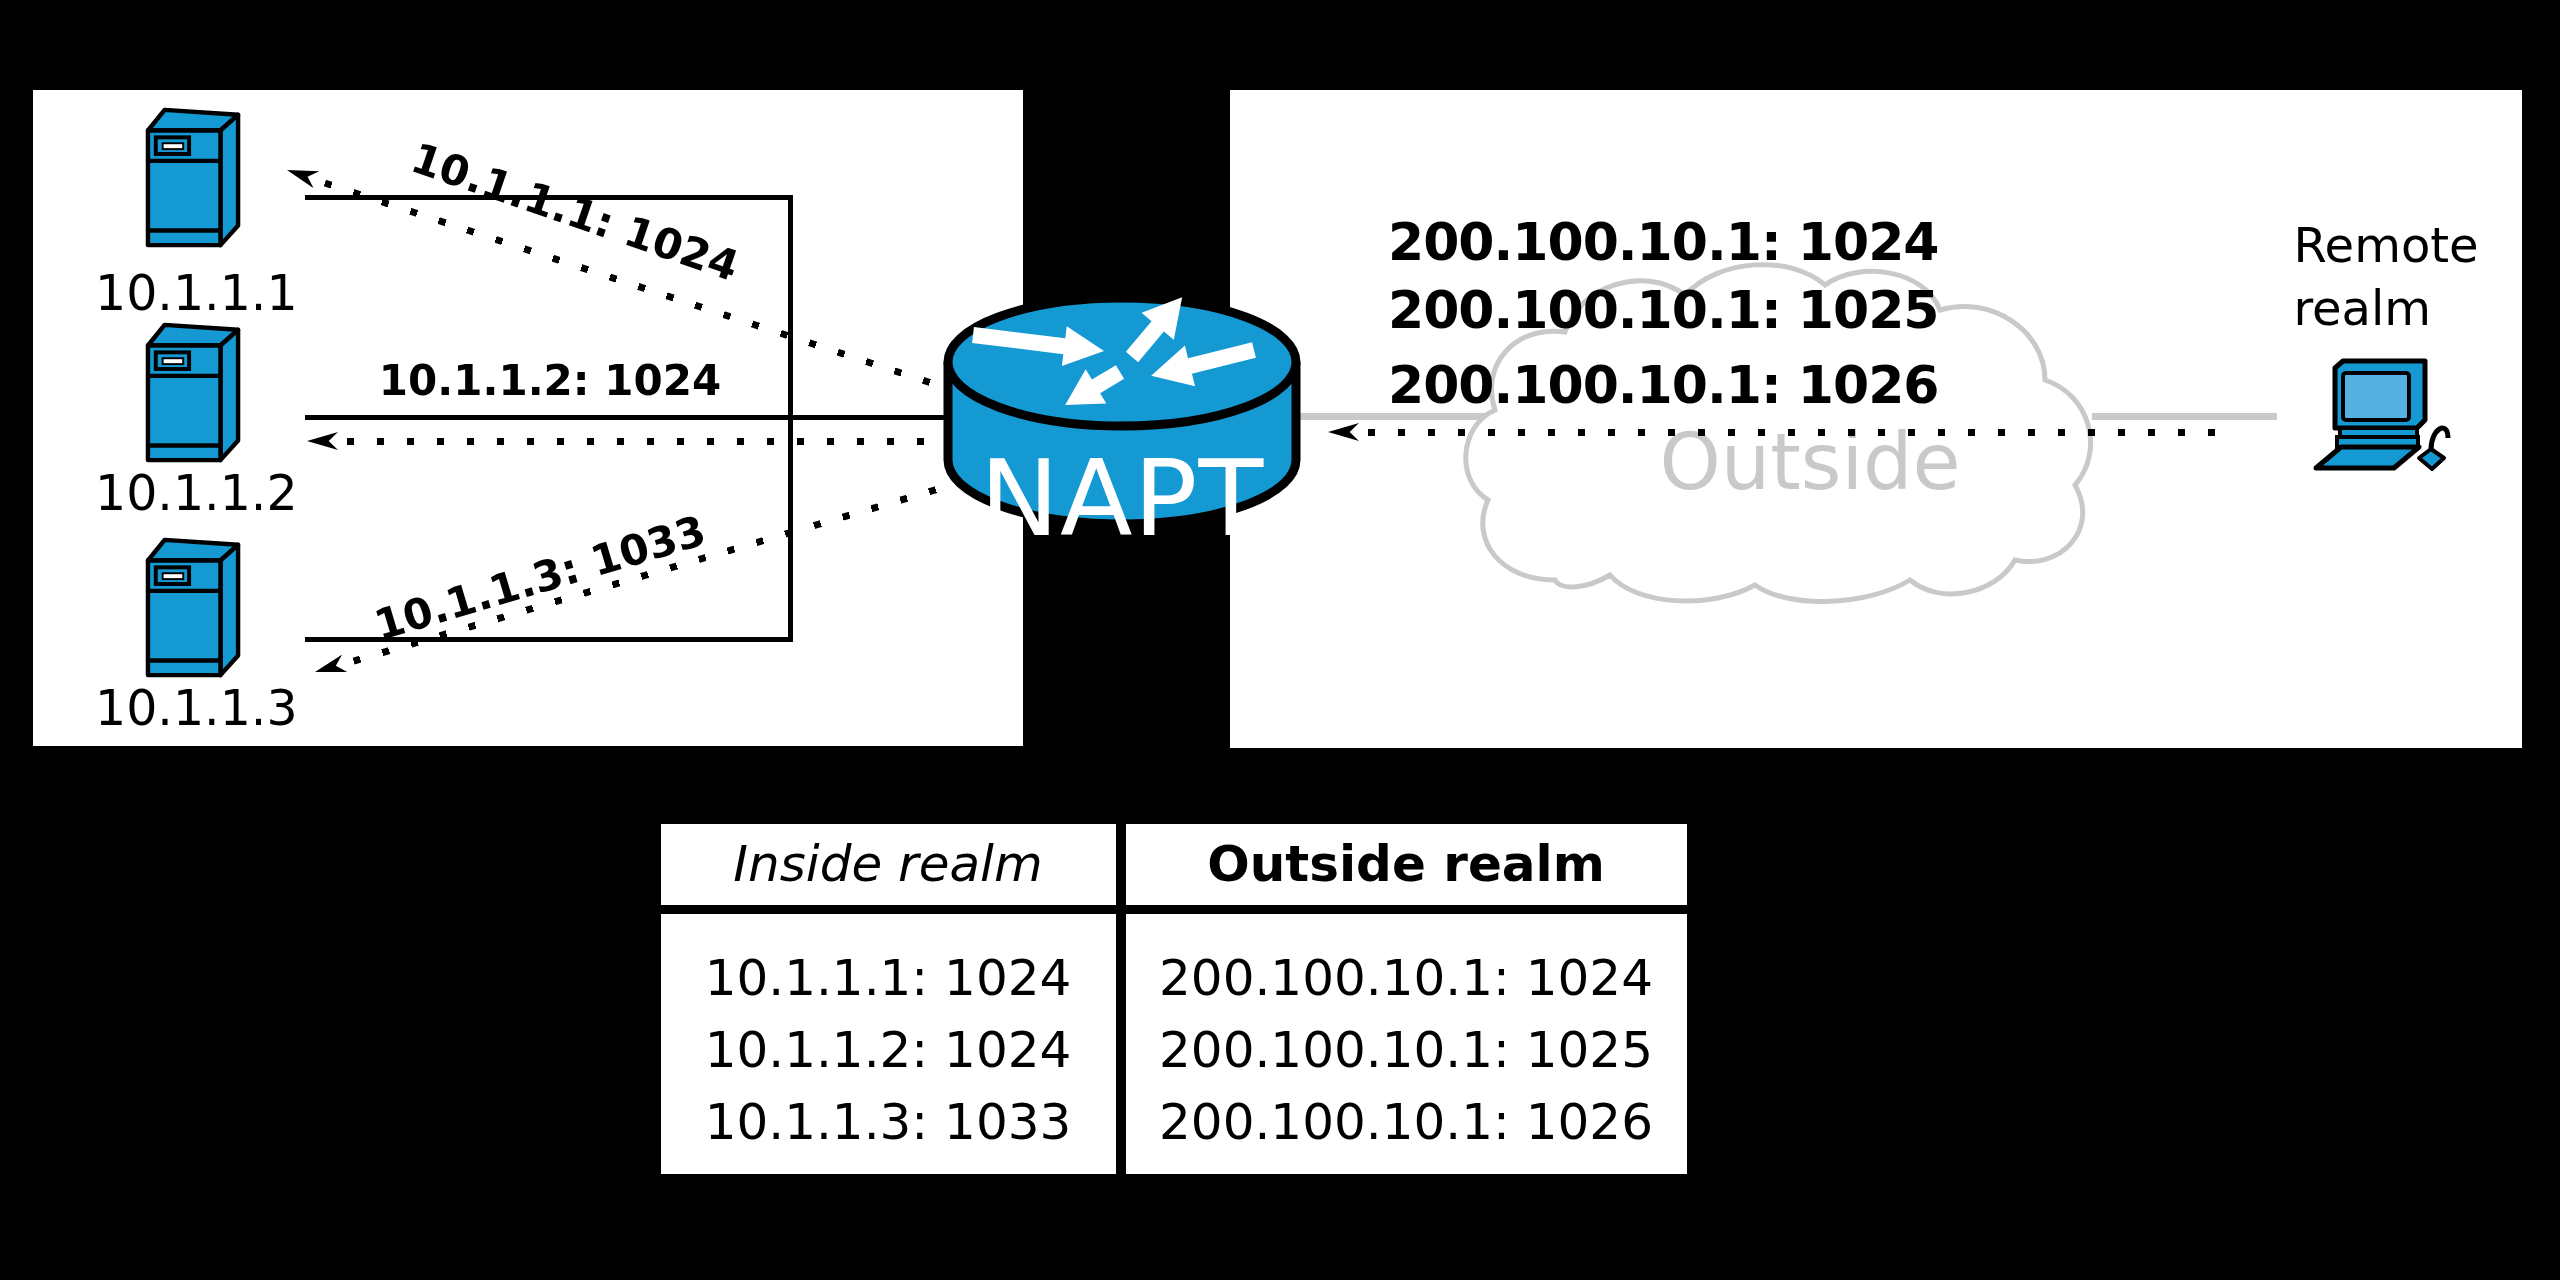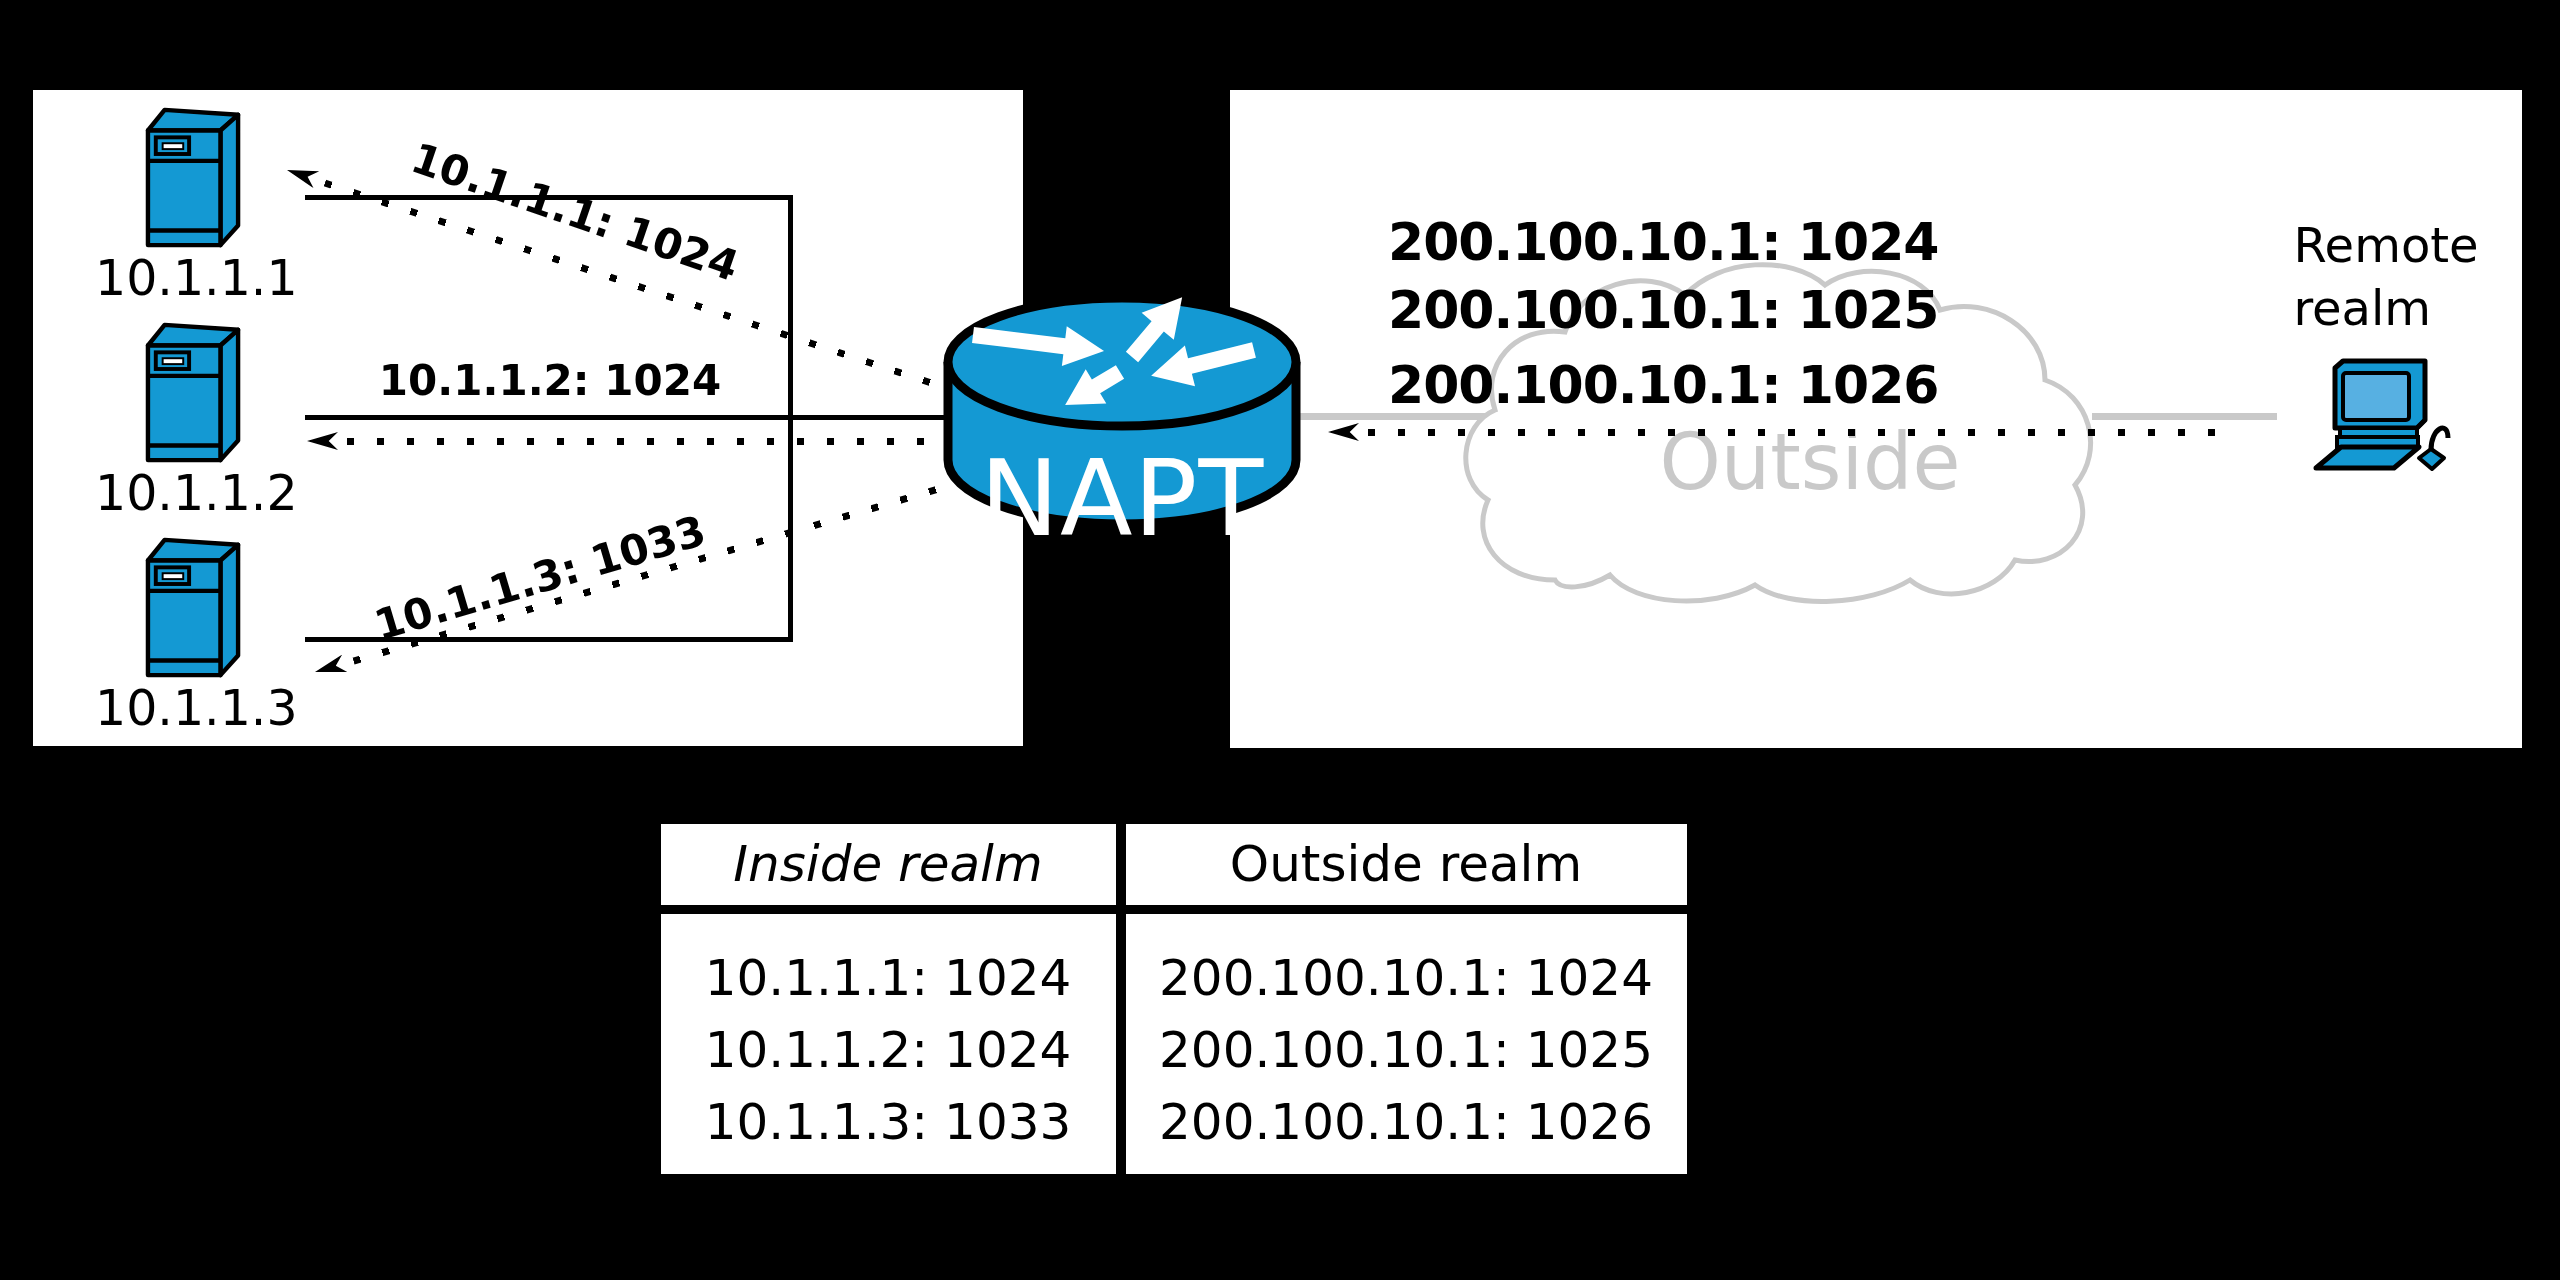--- a/index.html
+++ b/index.html
@@ -107,21 +107,21 @@
   <svg style="left:145px;top:106px;" width="98" height="145" viewBox="0 0 100 148">
       <use href="#sym-server"></use>
     </svg>
   <svg style="left:145px;top:321px;" width="98" height="145" viewBox="0 0 100 148">
       <use href="#sym-server"></use>
     </svg>
   <svg style="left:145px;top:536px;" width="98" height="145" viewBox="0 0 100 148">
       <use href="#sym-server"></use>
     </svg>
 
-  <div class="ip-label" style="left:95px;top:250px;">10.1.1.1</div>
+  <div class="ip-label" style="left:95px;top:265px;">10.1.1.1</div>
   <div class="ip-label" style="left:95px;top:465px;">10.1.1.2</div>
   <div class="ip-label" style="left:95px;top:680px;">10.1.1.3</div>
 
   <svg style="left:941px;top:288px;" width="362" height="248" viewBox="0 0 362 248">
     <path d="M7,74 L7,172 A174,64 0 0 0 355,172 L355,74" fill="#1499d3" stroke="#000" stroke-width="9"></path>
     <ellipse cx="181" cy="74" rx="174" ry="64" fill="#1499d3" stroke="#000" stroke-width="9"></ellipse>
     <g fill="#fff">
       <path transform="translate(32,47) rotate(7)" d="M0,-8 L92,-8 L92,-20 L132,0 L92,20 L92,8 L0,8 Z"></path>
       <path transform="translate(191,69) rotate(-50)" d="M0,-8 L40,-8 L40,-21 L78,0 L40,21 L40,8 L0,8 Z"></path>
       <path transform="translate(313,62) rotate(166)" d="M0,-8 L66,-8 L66,-21 L106,0 L66,21 L66,8 L0,8 Z"></path>
@@ -143,21 +143,21 @@
     <rect x="24" y="79" width="81" height="10" fill="#1499d3" stroke="#000" stroke-width="4"></rect>
     <path d="M3,110 L28,89 L106,89 L81,110 Z" fill="#1499d3" stroke="#000" stroke-width="5" stroke-linejoin="round"></path>
     <path d="M106,100 L118,91 L131,100 L119,111 Z" fill="#1499d3" stroke="#000" stroke-width="4" stroke-linejoin="round"></path>
   </svg>
 
   <div class="panel" style="left:661px;top:824px;width:1026px;height:350px;"></div>
   <div class="vline" style="left:1116px;top:824px;width:10px;height:350px;"></div>
   <div class="hline" style="left:661px;top:905px;width:1026px;height:9px;"></div>
 
   <div class="tbl-text" style="left:888px;top:864px;font-style:italic;">Inside realm</div>
-  <div class="tbl-text" style="left:1406px;top:864px;">Outside realm</div>
+  <div class="tbl-text" style="left:1406px;top:864px;font-weight:bold;">Outside realm</div>
 
   <div class="tbl-text" style="left:888px;top:978px;">10.1.1.1: 1024</div>
   <div class="tbl-text" style="left:1406px;top:978px;">200.100.10.1: 1024</div>
   <div class="tbl-text" style="left:888px;top:1050px;">10.1.1.2: 1024</div>
   <div class="tbl-text" style="left:1406px;top:1050px;">200.100.10.1: 1025</div>
   <div class="tbl-text" style="left:888px;top:1122px;">10.1.1.3: 1033</div>
   <div class="tbl-text" style="left:1406px;top:1122px;">200.100.10.1: 1026</div>
 
 </div>
 

